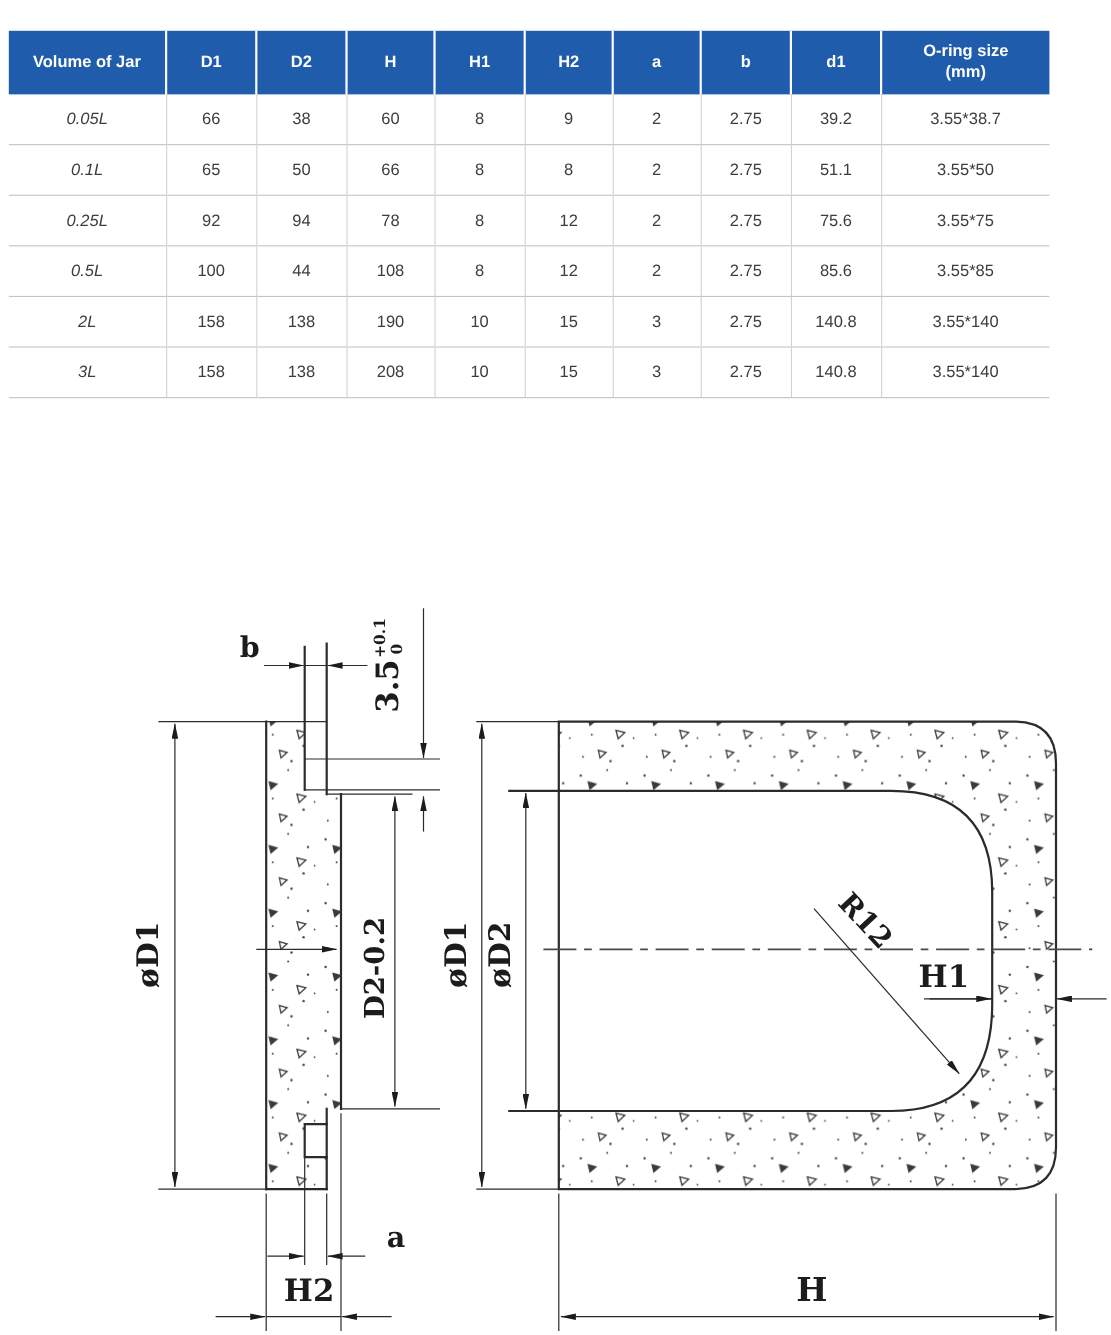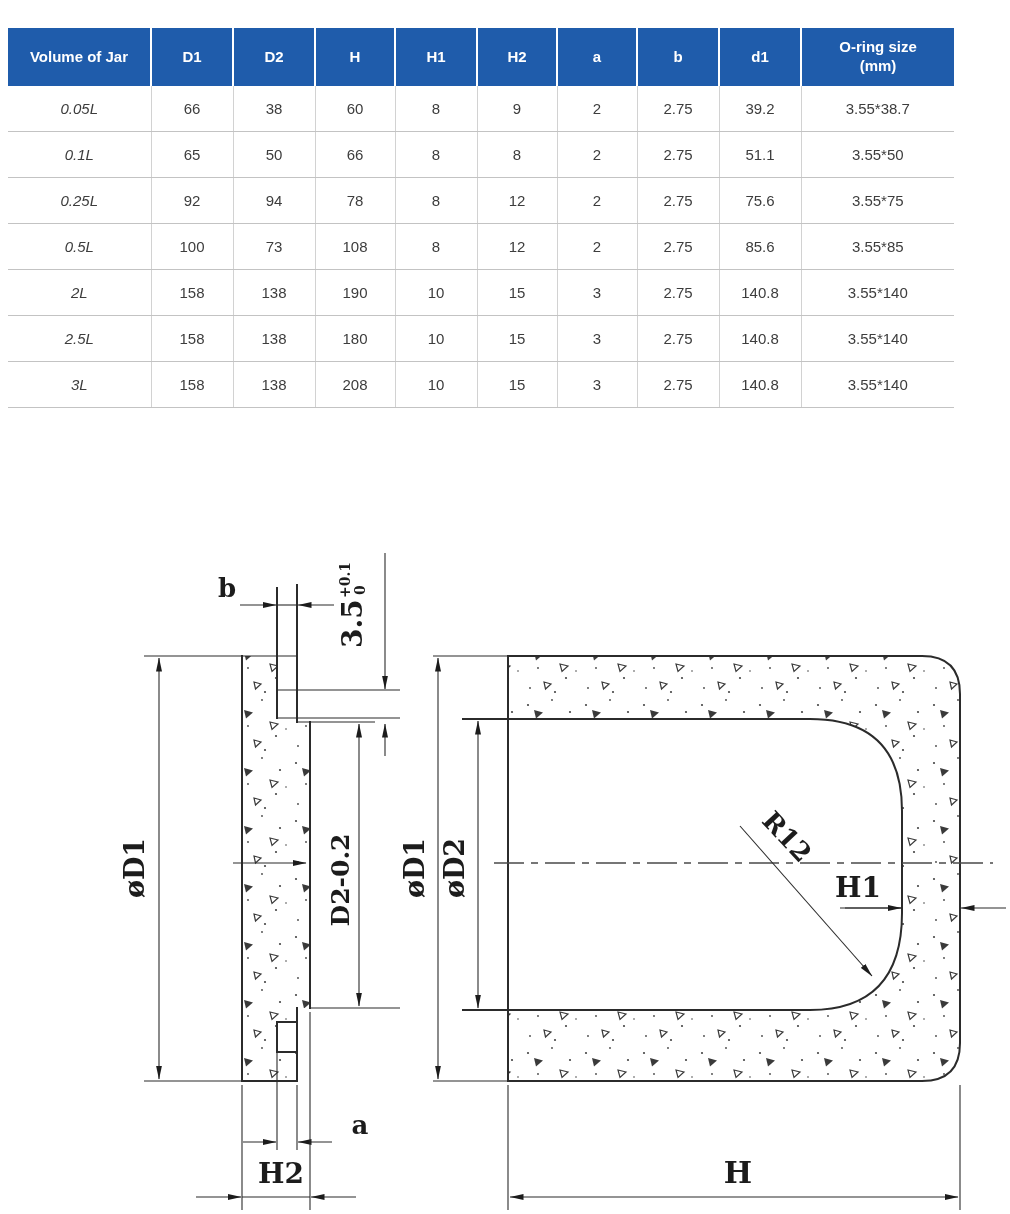--- a/index.html
+++ b/index.html
@@ -95,46 +95,34 @@
           <td>8</td>
           <td>12</td>
           <td>2</td>
           <td>2.75</td>
           <td>75.6</td>
           <td>3.55*75</td>
         </tr>
         <tr>
           <td>0.5L</td>
           <td>100</td>
-          <td>73</td>
+          <td>44</td>
           <td>108</td>
           <td>8</td>
           <td>12</td>
           <td>2</td>
           <td>2.75</td>
           <td>85.6</td>
           <td>3.55*85</td>
         </tr>
         <tr>
           <td>2L</td>
           <td>158</td>
           <td>138</td>
           <td>190</td>
-          <td>10</td>
-          <td>15</td>
-          <td>3</td>
-          <td>2.75</td>
-          <td>140.8</td>
-          <td>3.55*140</td>
-        </tr>
-        <tr>
-          <td>2.5L</td>
-          <td>158</td>
-          <td>138</td>
-          <td>180</td>
           <td>10</td>
           <td>15</td>
           <td>3</td>
           <td>2.75</td>
           <td>140.8</td>
           <td>3.55*140</td>
         </tr>
         <tr>
           <td>3L</td>
           <td>158</td>

